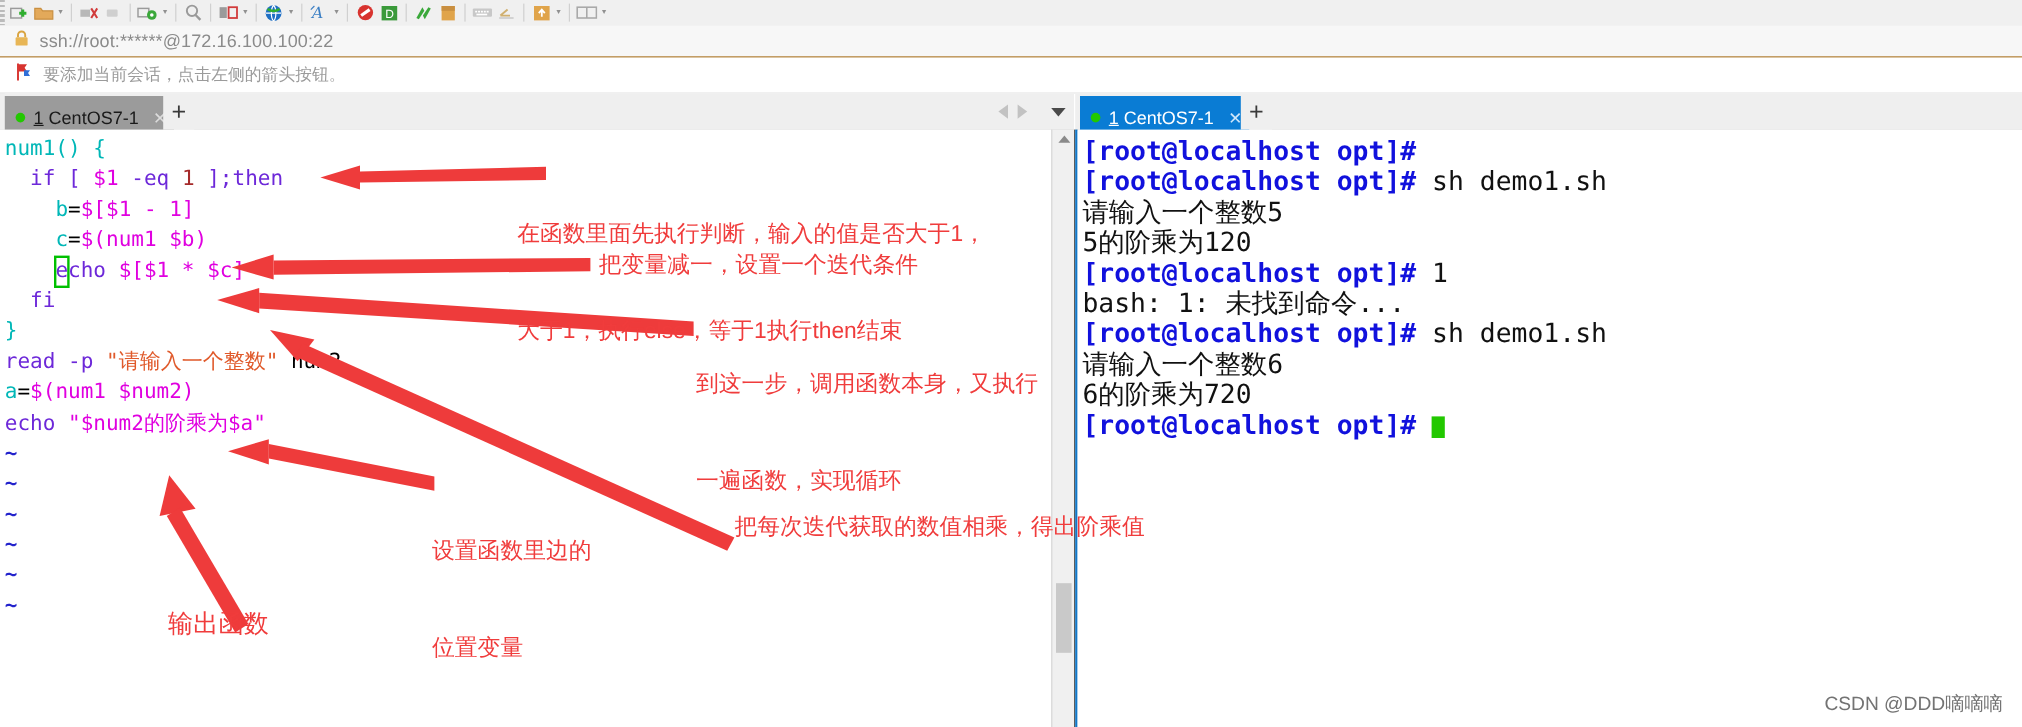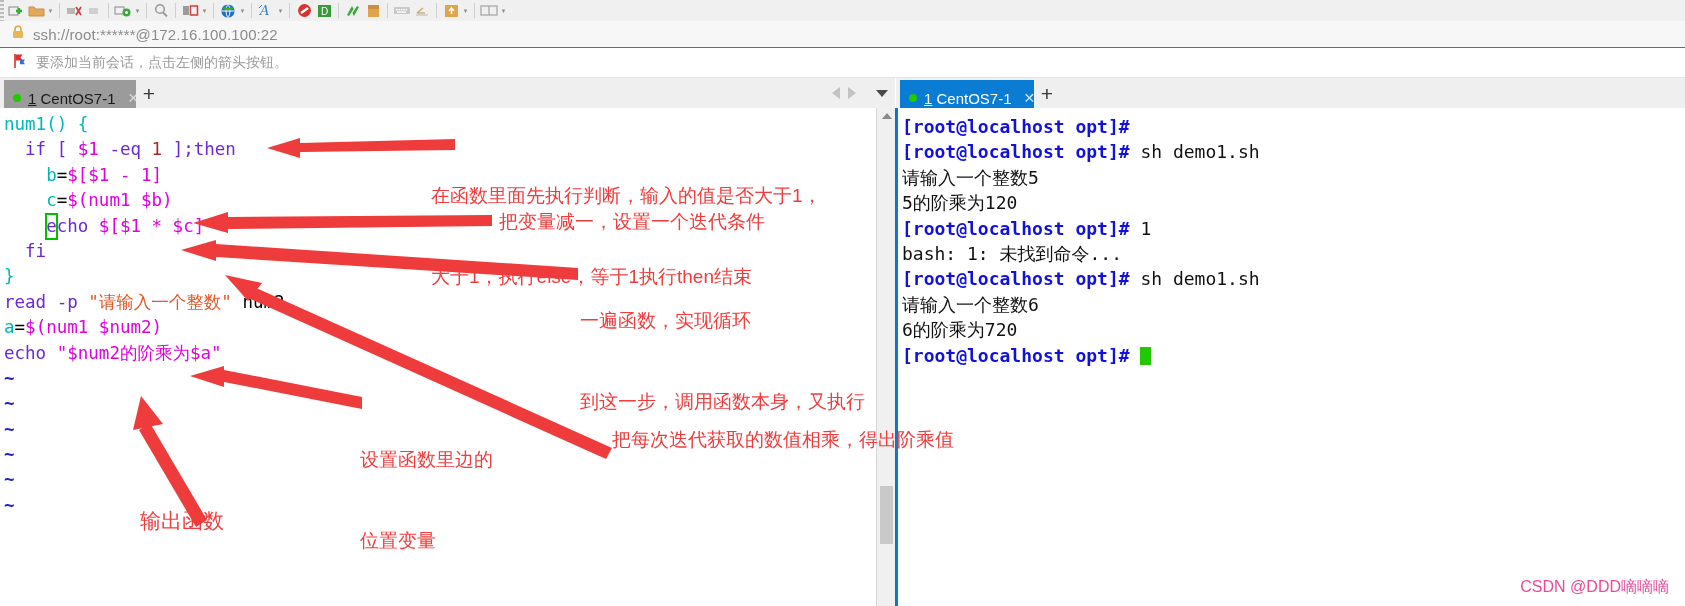--- a/index.html
+++ b/index.html
@@ -96,34 +96,34 @@
   #editor-scroll .arrowup{position:absolute;left:5px;top:5px;width:0;height:0;
     border-left:5px solid transparent;border-right:5px solid transparent;border-bottom:6px solid #8a8a8a;}
   
   #vdivider{position:absolute;left:895px;top:108px;width:1px;height:498px;background:#5c5c5c;}
   #vdivider2{position:absolute;left:896px;top:108px;width:2px;height:498px;background:#1177c8;}
   
   #terminal{
     position:absolute;left:898px;top:108px;width:787px;height:498px;
     background:#ffffff;overflow:hidden;
     font-family:"DejaVu Sans Mono","Liberation Mono",monospace;
-    font-size:18px;line-height:25.4px;
+    font-size:22px;line-height:25.4px;
     padding:6px 0 0 4px;box-sizing:border-box;
   }
   #terminal .tl{white-space:pre;height:25.4px;}
   .t-prompt{color:#1111dd;font-weight:bold;}
   .t-plain{color:#111111;}
   .t-caret{display:inline-block;width:11px;height:18px;background:#22c800;vertical-align:-3px;}
   
   .anno{
     position:absolute;color:#f03c3c;font-size:19px;line-height:27px;
     font-family:"Liberation Sans","DejaVu Sans",sans-serif;white-space:pre;
   }
   #watermark{
-    position:absolute;right:16px;bottom:8px;color:#ec4899;font-size:16px;
+    position:absolute;right:16px;bottom:8px;color:#737373;font-size:16px;
     font-family:"Liberation Sans","DejaVu Sans",sans-serif;
   }
   #anno-layer{position:absolute;left:0;top:0;width:1685px;height:606px;pointer-events:none;}
   
   #leftedge{position:absolute;left:0;top:0;width:4px;height:78px;
     background:repeating-linear-gradient(to bottom,#bbbbbb 0 2px,#f0f0f0 2px 4px);}
 </style>
 </head>
 <body>
 
@@ -376,22 +376,22 @@
 </svg>
 
 <div class="anno" style="left:431px;top:128px;">
   <div>在函数里面先执行判断，输入的值是否大于1，</div>
   <div>大于1，执行else，等于1执行then结束</div>
 </div>
 
 <div class="anno" style="left:499px;top:208px;">把变量减一，设置一个迭代条件</div>
 
 <div class="anno" style="left:580px;top:253px;">
+  <div>到这一步，调用函数本身，又执行</div>
   <div>一遍函数，实现循环</div>
-  <div>到这一步，调用函数本身，又执行</div>
 </div>
 
 <div class="anno" style="left:360px;top:392px;">
   <div>设置函数里边的</div>
   <div>位置变量</div>
 </div>
 
 <div class="anno" style="left:612px;top:426px;">把每次迭代获取的数值相乘，得出阶乘值</div>
 
 <div class="anno" style="left:140px;top:507px;font-size:21px;">输出函数</div>

